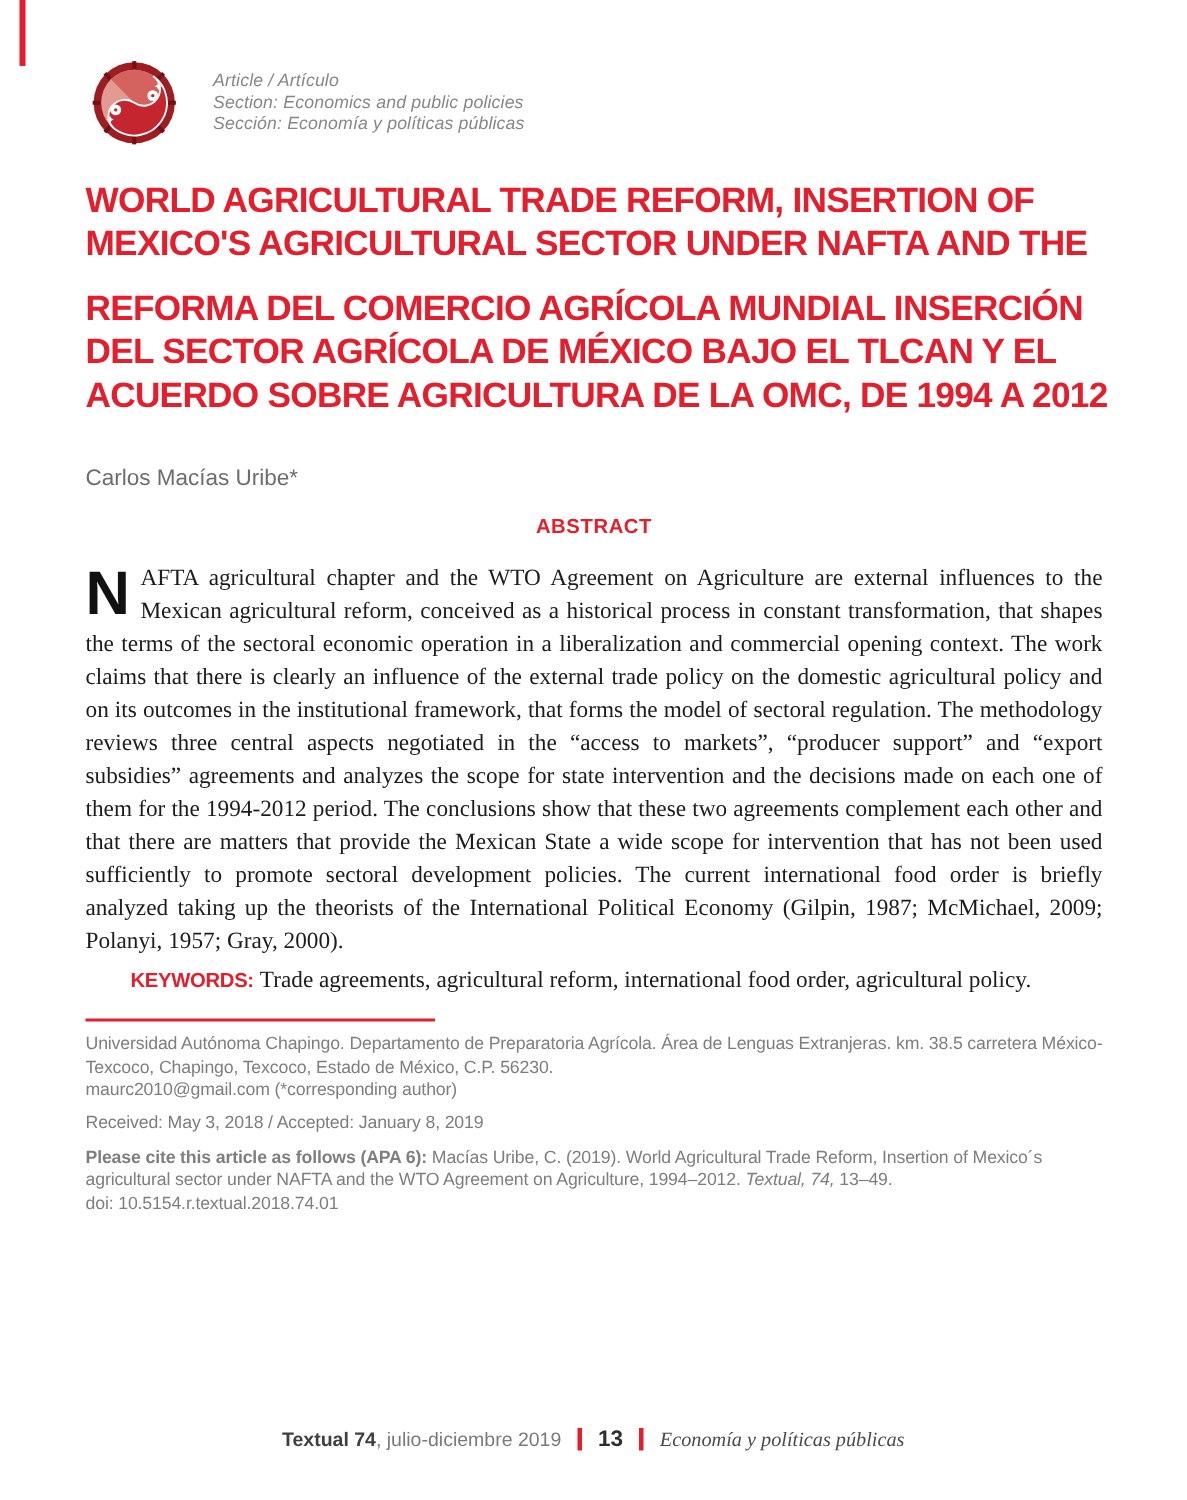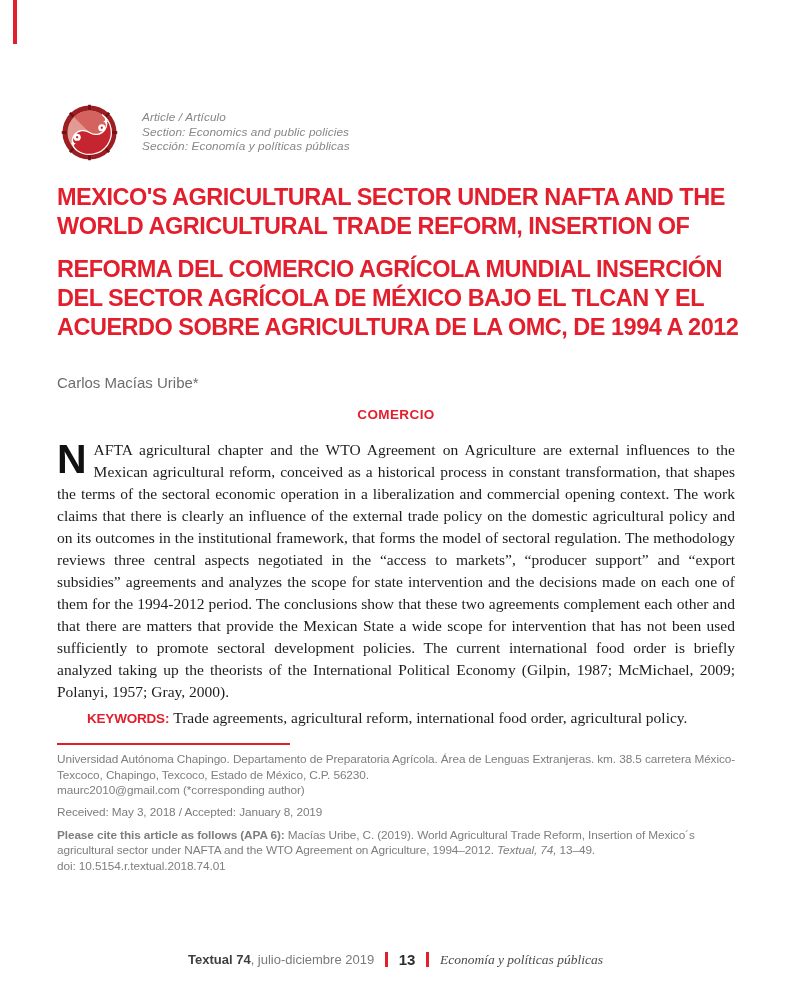--- a/index.html
+++ b/index.html
@@ -1,21 +1,21 @@
 <!DOCTYPE html>
 <html><head>
 <meta charset="utf-8">
 <style>
   html, body { margin:0; padding:0; background:#ffffff; }
   .page {
     position:relative; width:791px; height:1000px; background:#ffffff;
     overflow:hidden; font-family:"Liberation Sans", sans-serif;
   }
   .corner-mark { position:absolute; left:13px; top:0; width:4px; height:44px; background:#e31e2d; }
-  .content { position:absolute; left:57px; top:0; width:678px; padding-top:103px; }
+  .content { position:absolute; left:57px; top:0; width:678px; padding-top:39px; }
 
   .header-row { display:flex; align-items:center; height:58px; }
   .logo-wrap { width:57px; height:57px; margin-left:4px; flex:0 0 auto; }
   .header-lines { margin-left:24px; font-style:italic; color:#878787; font-size:11.8px; line-height:14.5px; letter-spacing:0.1px; }
 
   .doi-line { margin-top:16px; color:#757575; font-size:12.4px; letter-spacing:0.1px; }
 
   .title { margin-top:22px; color:#e31e2d; font-weight:700; font-size:23.5px; line-height:29px; letter-spacing:-0.5px; }
   .title.es { margin-top:14px; }
   .title .tline { white-space:nowrap; }
@@ -91,33 +91,33 @@
       </div>
       <div class="header-lines">
         <div>Article / Artículo</div>
         <div>Section: Economics and public policies</div>
         <div>Sección: Economía y políticas públicas</div>
       </div>
     </div>
 
 
     <div class="title en">
+      <div class="tline">WORLD AGRICULTURAL TRADE REFORM, INSERTION OF</div>
       <div class="tline">MEXICO'S  AGRICULTURAL SECTOR UNDER NAFTA AND THE</div>
-      <div class="tline">WORLD AGRICULTURAL TRADE REFORM, INSERTION OF</div>
     </div>
 
     <div class="title es">
       <div class="tline">REFORMA DEL COMERCIO AGRÍCOLA MUNDIAL INSERCIÓN</div>
       <div class="tline">DEL SECTOR AGRÍCOLA DE MÉXICO BAJO EL TLCAN Y EL</div>
       <div class="tline">ACUERDO SOBRE AGRICULTURA DE LA OMC, DE 1994 A 2012</div>
     </div>
 
     <div class="author">Carlos Macías Uribe*</div>
 
-    <div class="abstract-heading">COMERCIO</div>
+    <div class="abstract-heading">ABSTRACT</div>
 
     <div class="abstract-body">
       <span class="dropcap">N</span><span>AFTA agricultural chapter and the WTO Agreement on Agriculture are external influences to the Mexican agricultural reform, conceived as a historical process in constant transformation, that shapes the terms of the sectoral economic operation in a liberalization and commercial opening context. The work claims that there is clearly an influence of the external trade policy on the domestic agricultural policy and on its outcomes in the institutional framework, that forms the model of sectoral regulation. The methodology reviews three central aspects negotiated in the “access to markets”, “producer support” and “export subsidies” agreements and analyzes the scope for state intervention and the decisions made on each one of them for the 1994-2012 period. The conclusions show that these two agreements complement each other and that there are matters that provide the Mexican State a wide scope for intervention that has not been used sufficiently to promote sectoral development policies. The current international food order is briefly analyzed taking up the theorists of the International Political Economy (Gilpin, 1987; McMichael, 2009; Polanyi, 1957; Gray, 2000).</span>
     </div>
 
     <div class="keywords">
       <span class="kw-label">KEYWORDS:</span><span class="kw-text">Trade agreements, agricultural reform, international food order, agricultural policy.</span>
     </div>
 
     <div class="foot-rule"></div>

